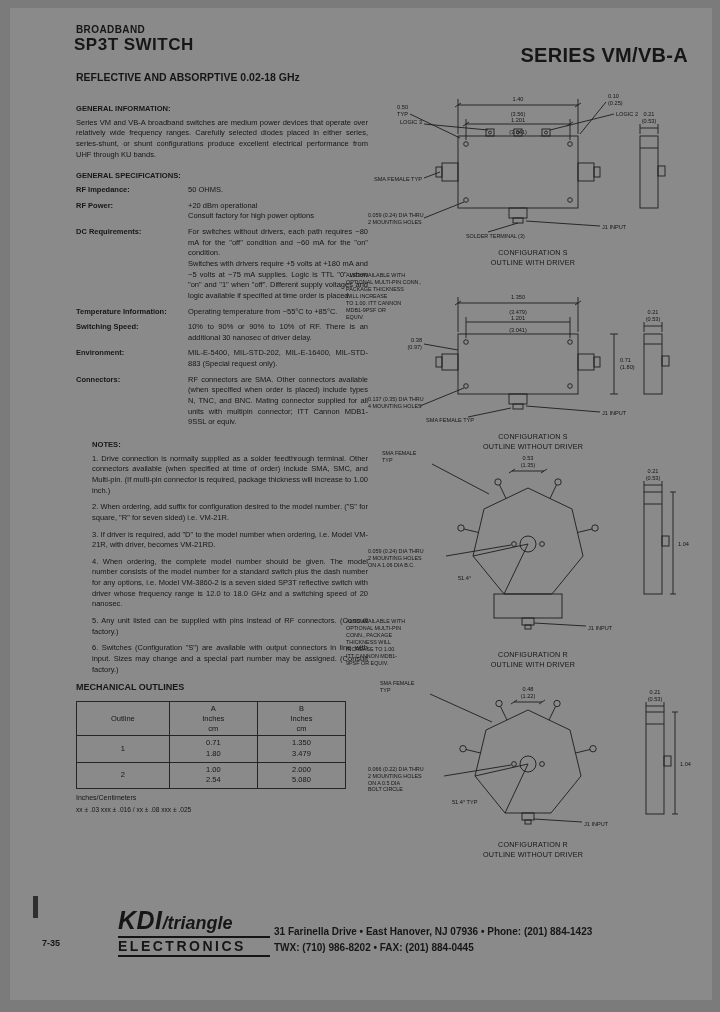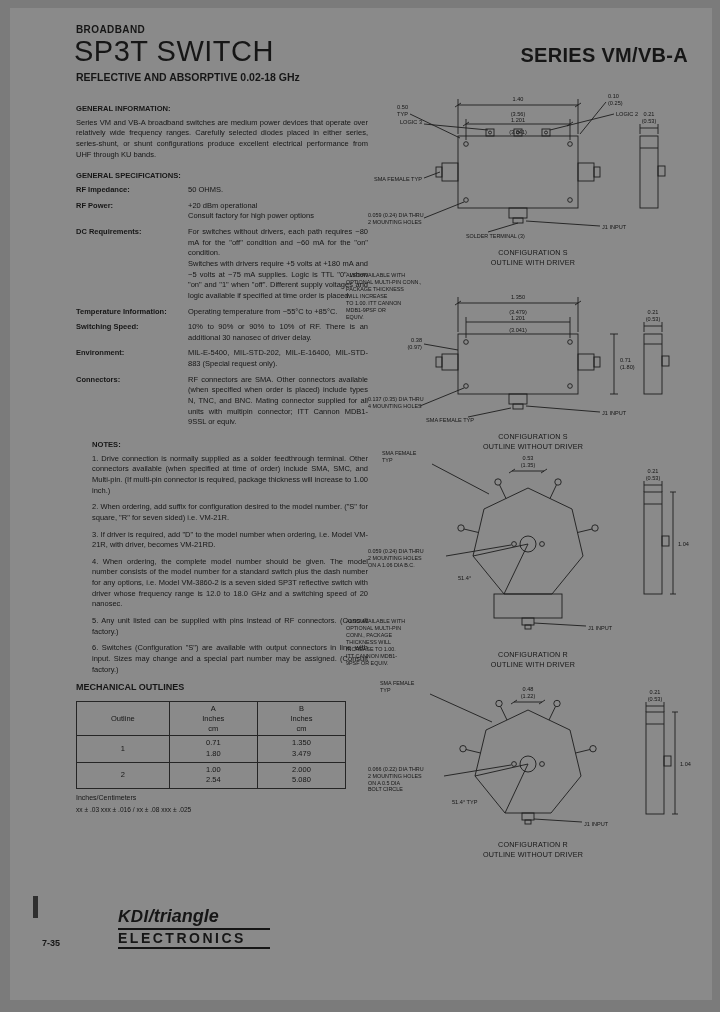--- a/index.html
+++ b/index.html
@@ -3,21 +3,21 @@
 <meta charset="utf-8">
 <style>
   html,body{margin:0;padding:0;background:#6f6f6f;}
   .canvas{position:relative;width:720px;height:1012px;background:#8a8a8a;
     font-family:"Liberation Sans",sans-serif;color:#161616;overflow:hidden;}
   .edge{position:absolute;background:#7b7b7b;}
   .scan-mark{position:absolute;left:33px;top:896px;width:5px;height:22px;background:#2f2f2f;}
 
   
   .hdr-eyebrow{position:absolute;left:76px;top:24px;font-size:10px;font-weight:bold;letter-spacing:.4px;}
-  .hdr-title{position:absolute;left:74px;top:35px;font-size:29px;font-weight:normal;letter-spacing:.5px;}
+  .hdr-title{position:absolute;left:74px;top:35px;font-size:17px;font-weight:bold;letter-spacing:.5px;}
   .hdr-series{position:absolute;right:32px;top:44px;font-size:20px;font-weight:bold;letter-spacing:.3px;}
   .hdr-sub{position:absolute;left:76px;top:71px;font-size:10.5px;font-weight:bold;}
 
   
   .left-col{position:absolute;left:76px;top:104px;width:292px;font-size:7.5px;line-height:1.42;}
   .sec-h{font-weight:bold;font-size:7.6px;margin:0 0 3px 0;}
   .info-body{margin:0 0 11px 0;text-align:justify;}
   .spec-row{display:grid;grid-template-columns:112px 1fr;margin-bottom:5px;}
   .spec-label{font-weight:bold;padding-right:6px;}
   .spec-value{white-space:pre-line;text-align:justify;}
@@ -36,21 +36,21 @@
   .dwg .geo line,.dwg .geo rect,.dwg .geo circle,.dwg .geo polygon{stroke:#1d1d1d;fill:none;stroke-width:0.9;}
   .dwg .solid{fill:#3a3a3a;stroke:#1d1d1d;stroke-width:0.6;}
   .dwg text{font-size:5.6px;fill:#161616;font-family:"Liberation Sans",sans-serif;}
   .dwg-caption{text-align:center;font-size:7.2px;line-height:1.35;margin-top:2px;letter-spacing:.2px;}
   .dwg-note{position:absolute;font-size:5.4px;line-height:1.25;white-space:pre-line;}
   .side-note{position:absolute;font-size:5.4px;line-height:1.3;white-space:pre-line;width:82px;}
 
   
   .logo{position:absolute;left:118px;top:906px;width:152px;}
   .logo-top{font-style:italic;white-space:nowrap;}
-  .logo-kdi{font-size:17px;font-weight:bold;letter-spacing:.5px;}
+  .logo-kdi{font-size:25px;font-weight:bold;letter-spacing:.5px;}
   .logo-tri{font-size:18px;font-weight:bold;}
   .logo-rule{height:2px;background:#141414;margin:1px 0;}
   .logo-bottom{font-size:14px;font-weight:bold;letter-spacing:2.5px;line-height:1.1;}
   .addr{position:absolute;left:274px;top:924px;width:420px;font-size:10px;font-weight:bold;line-height:1.55;}
   .page-num{position:absolute;left:42px;top:938px;font-size:9px;font-weight:bold;}
 </style>
 </head>
 <body>
 
 <div class="canvas">
@@ -441,14 +441,18 @@
   </div>
 
   <div class="logo">
     <div class="logo-top">
       <span class="logo-kdi">KDI</span><span class="logo-tri">/triangle</span>
     </div>
     <div class="logo-rule"></div>
     <div class="logo-bottom">ELECTRONICS</div>
     <div class="logo-rule"></div>
   </div>
+  <div class="addr">
+    <div>31 Farinella Drive • East Hanover, NJ 07936 • Phone: (201) 884-1423</div>
+    <div>TWX: (710) 986-8202 • FAX: (201) 884-0445</div>
+  </div>
   <div class="page-num">7-35</div>
 </div>
 
 </body></html>

